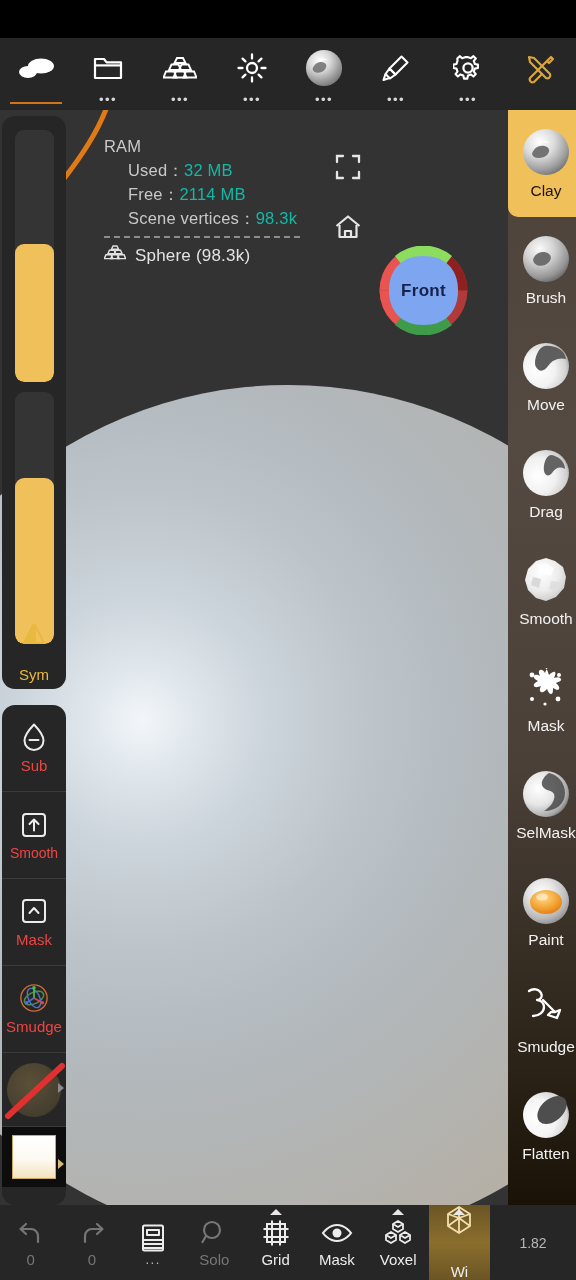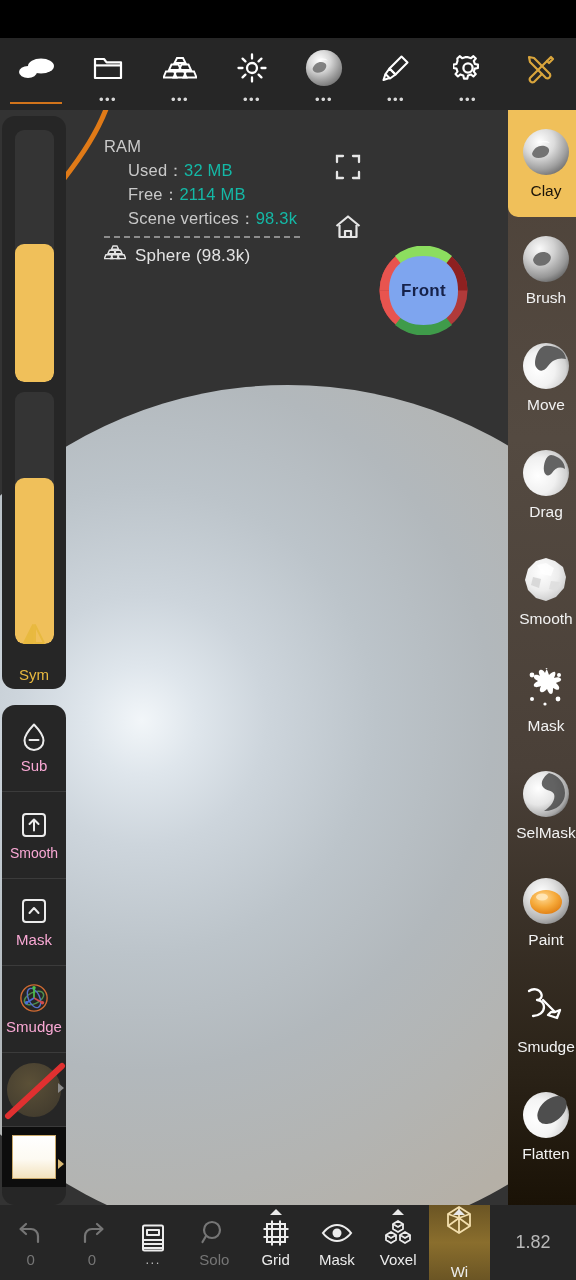--- a/index.html
+++ b/index.html
@@ -169,21 +169,21 @@
     border-radius: 13px;
     overflow: hidden;
   }
   .lb-item {
     position: relative;
     width: 64px; height: 87px;
     display: flex; flex-direction: column;
     align-items: center; justify-content: center; gap: 5px;
     border-bottom: 1px solid #3b3b3b;
   }
-  .lb-item .lbl { color: #f9a8d4; font-size: 15px; }
+  .lb-item .lbl { color: #ef4444; font-size: 15px; }
   .lb-item .lbl.small { font-size: 14px; }
   .lb-ico { width: 30px; height: 30px; display:flex; align-items:center; justify-content:center; }
 
   .swatch-alpha {
     position: relative;
     width: 64px; height: 74px;
     display: flex; align-items: center; justify-content: center;
     border-bottom: 1px solid #3b3b3b;
   }
   .swatch-alpha .disc {
@@ -267,21 +267,21 @@
     border-bottom: 6px solid #e8e8e8;
     border-left: 6px solid transparent;
     border-right: 6px solid transparent;
   }
   .bb-dots {
     font-size: 13px; color: #bdbdbd; line-height: 7px; letter-spacing: 1.5px;
   }
   .version {
     width: 86px; height: 75px;
     display: flex; align-items: center; justify-content: center;
-    color: #b8b8b8; font-size: 18px;
+    color: #b8b8b8; font-size: 14px;
     background: #262626;
   }
 </style>
 </head>
 <body>
 
 <div id="app">
 
   <div class="status-strip"></div>
 

